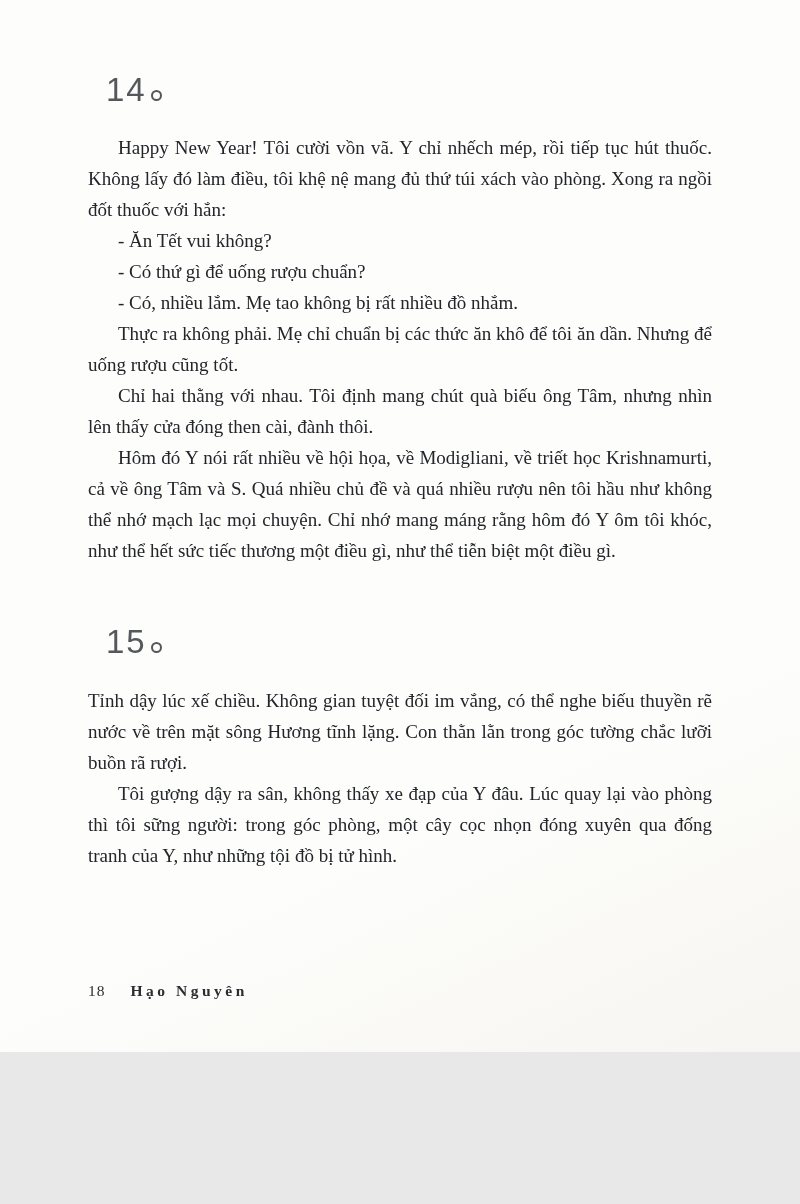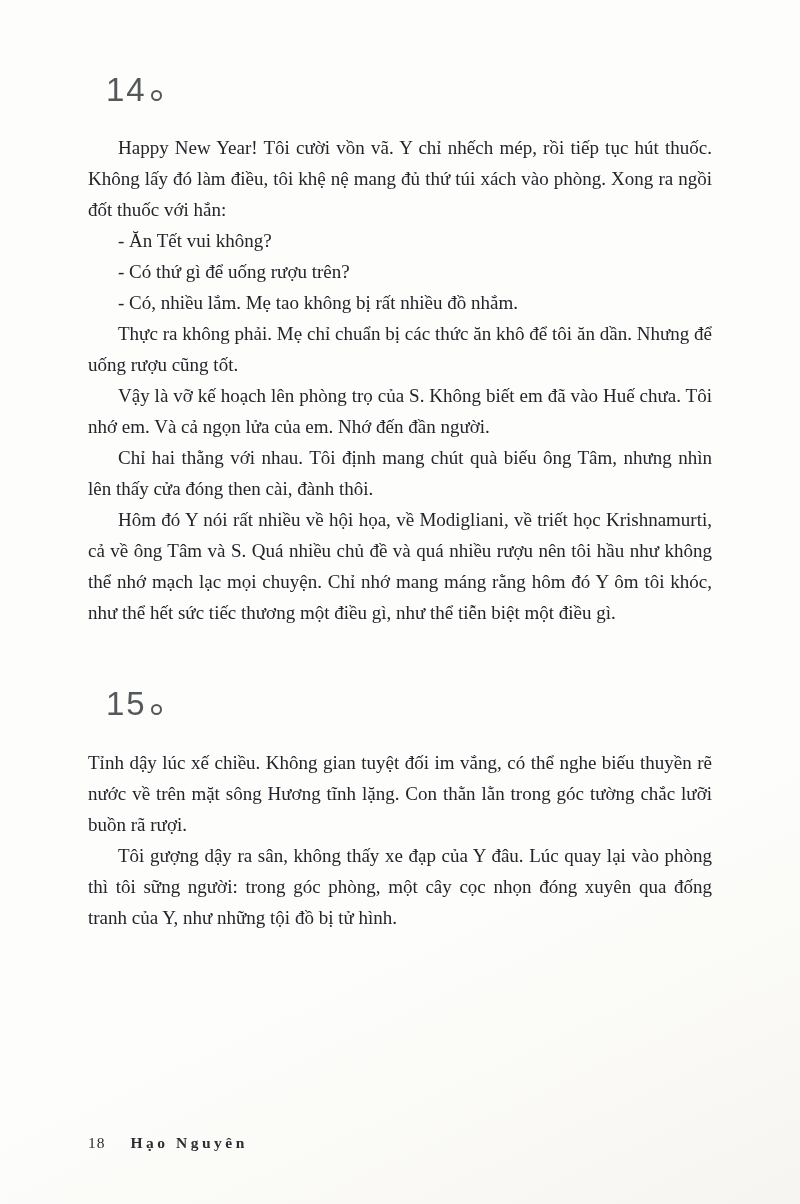--- a/index.html
+++ b/index.html
@@ -3,21 +3,21 @@
 <meta charset="utf-8">
 <style>
   html, body {
     margin: 0;
     padding: 0;
     background: #e8e8e8;
   }
   .page {
     position: relative;
     width: 800px;
-    height: 1204px;
+    height: 1052px;
     margin: 0 auto;
     background: linear-gradient(155deg, #fdfdfb 0%, #fdfdfb 72%, #f6f5f1 100%);
     color: #22242a;
     font-family: "Liberation Serif", serif;
     overflow: hidden;
   }
   .content {
     padding: 58px 88px 0 88px;
   }
   .chapter-heading {
@@ -74,24 +74,23 @@
 
 <div class="page">
   <div class="content">
 
     <div class="chapter">
       <div class="chapter-heading">
         <span>14</span><span class="ring"></span>
       </div>
       <p class="body-par">Happy New Year! Tôi cười vồn vã. Y chỉ nhếch mép, rồi tiếp tục hút thuốc. Không lấy đó làm điều, tôi khệ nệ mang đủ thứ túi xách vào phòng. Xong ra ngồi đốt thuốc với hắn:</p>
       <p class="body-par">- Ăn Tết vui không?</p>
-      <p class="body-par">- Có thứ gì để uống rượu trên?</p>
+      <p class="body-par">- Có thứ gì để uống rượu chuẩn?</p>
       <p class="body-par">- Có, nhiều lắm. Mẹ tao không bị rất nhiều đồ nhắm.</p>
       <p class="body-par">Thực ra không phải. Mẹ chỉ chuẩn bị các thức ăn khô để tôi ăn dần. Nhưng để uống rượu cũng tốt.</p>
-      <p class="body-par">Vậy là vỡ kế hoạch lên phòng trọ của S. Không biết em đã vào Huế chưa. Tôi nhớ em. Và cả ngọn lửa của em. Nhớ đến đần người.</p>
       <p class="body-par">Chỉ hai thằng với nhau. Tôi định mang chút quà biếu ông Tâm, nhưng nhìn lên thấy cửa đóng then cài, đành thôi.</p>
       <p class="body-par">Hôm đó Y nói rất nhiều về hội họa, về Modigliani, về triết học Krishnamurti, cả về ông Tâm và S. Quá nhiều chủ đề và quá nhiều rượu nên tôi hầu như không thể nhớ mạch lạc mọi chuyện. Chỉ nhớ mang máng rằng hôm đó Y ôm tôi khóc, như thể hết sức tiếc thương một điều gì, như thể tiễn biệt một điều gì.</p>
     </div>
 
     <div class="chapter">
       <div class="chapter-heading second">
         <span>15</span><span class="ring"></span>
       </div>
       <p class="body-par first">Tỉnh dậy lúc xế chiều. Không gian tuyệt đối im vắng, có thể nghe biếu thuyền rẽ nước về trên mặt sông Hương tĩnh lặng. Con thằn lằn trong góc tường chắc lưỡi buồn rã rượi.</p>
       <p class="body-par">Tôi gượng dậy ra sân, không thấy xe đạp của Y đâu. Lúc quay lại vào phòng thì tôi sững người: trong góc phòng, một cây cọc nhọn đóng xuyên qua đống tranh của Y, như những tội đồ bị tử hình.</p>

